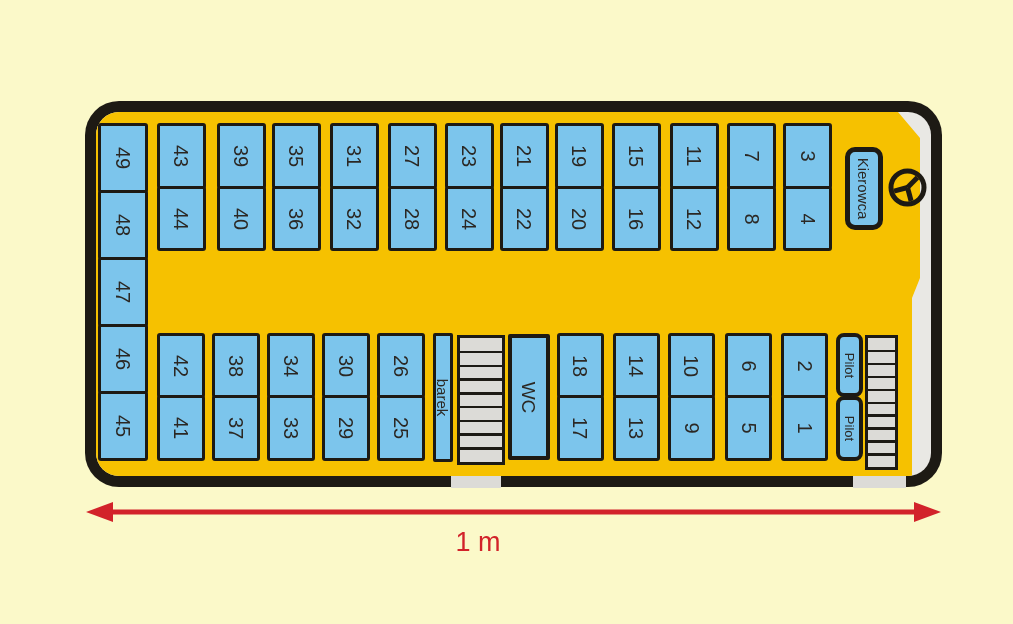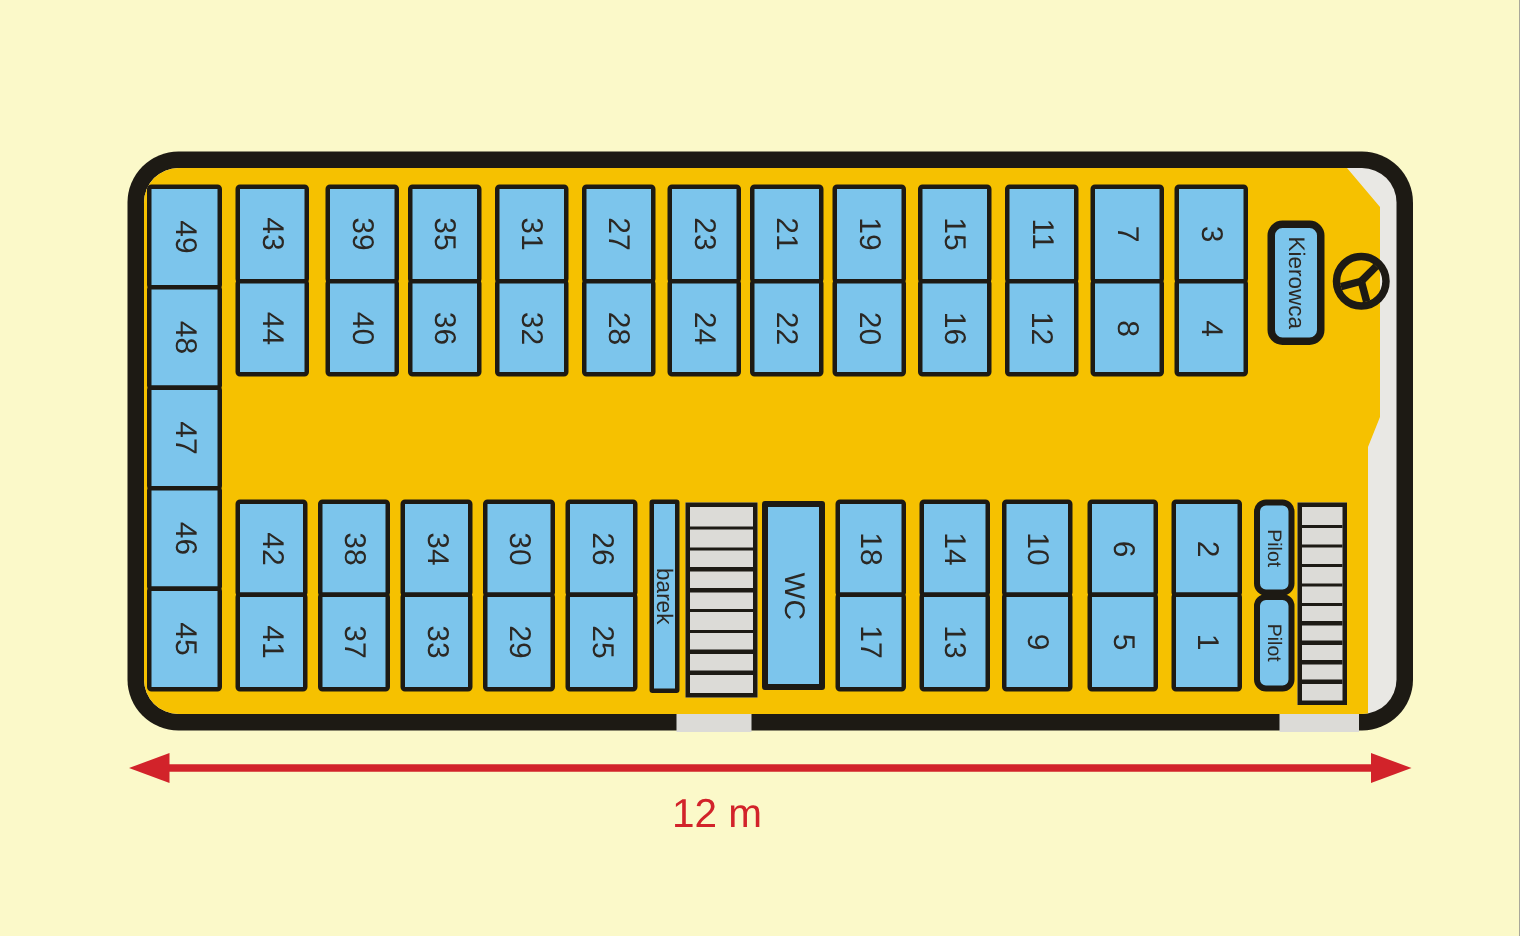--- a/index.html
+++ b/index.html
@@ -288,15 +288,15 @@
       <line x1="19.5" y1="19.5" x2="6.0" y2="23.1"></line>
       <line x1="19.5" y1="19.5" x2="23.1" y2="33.0"></line>
     </g>
   </svg>
 
   <svg class="dim-arrow" width="1013" height="45">
     <line x1="108" y1="14" x2="919" y2="14" stroke="#D2232A" stroke-width="5"></line>
     <polygon points="86,14 113,4 113,24" fill="#D2232A"></polygon>
     <polygon points="941,14 914,4 914,24" fill="#D2232A"></polygon>
   </svg>
-  <div class="dim-label">12 m</div>
+  <div class="dim-label">1 m</div>
 
 </div>
 
 </body></html>

